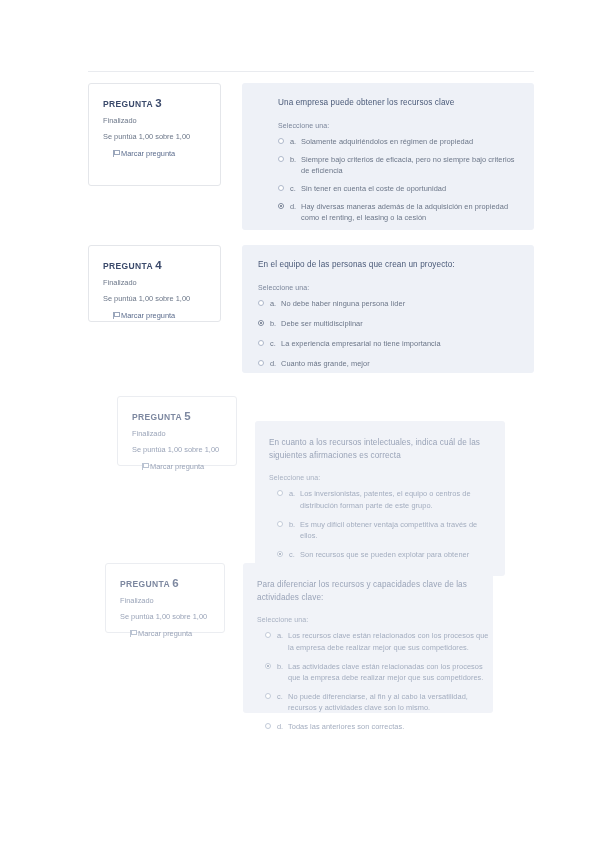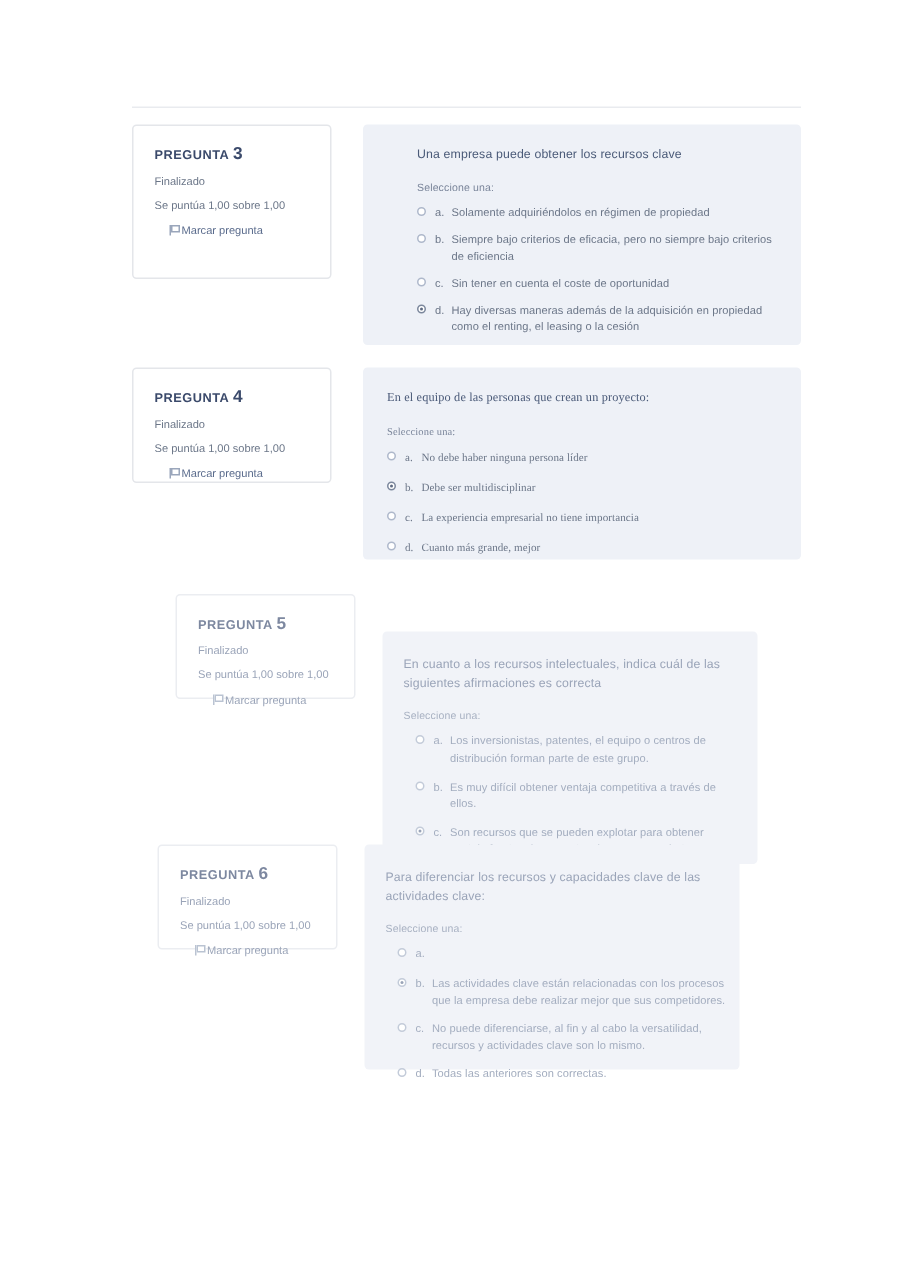--- a/index.html
+++ b/index.html
@@ -234,21 +234,21 @@
         <span>PREGUNTA</span>
         <span class="qnum">4</span>
       </div>
       <div class="info-line">Finalizado</div>
       <div class="info-line">Se puntúa 1,00 sobre 1,00</div>
       <div class="flag-row">
         <span class="flag-icon"></span>
         <span>Marcar pregunta</span>
       </div>
     </div>
-    <div class="q-panel" style="margin-left:21px; width:292px; height:128px;font-family:Liberation Serif, serif;">
+    <div class="q-panel" style="margin-left:21px; width:292px; height:128px;">
       <div class="q-text">En el equipo de las personas que crean un proyecto:</div>
       <div class="q-prompt">Seleccione una:</div>
       <div class="opt" style="margin-bottom:9px;">
         <span class="radio"></span>
         <span class="opt-letter">a.</span>
         <span class="opt-text">No debe haber ninguna persona líder</span>
       </div>
       <div class="opt" style="margin-bottom:9px;">
         <span class="radio sel"></span>
         <span class="opt-letter">b.</span>
@@ -318,20 +318,21 @@
         <span class="flag-icon"></span>
         <span>Marcar pregunta</span>
       </div>
     </div>
     <div class="q-panel" style="margin-left:18px; width:250px; height:150px; padding:16px 4px 14px 14px;">
       <div class="q-text">Para diferenciar los recursos y capacidades clave de las actividades clave:</div>
       <div class="q-prompt">Seleccione una:</div>
       <div class="opt" style="margin-bottom:8px; padding-left:8px;">
         <span class="radio"></span>
         <span class="opt-letter">a.</span>
+        <span class="opt-text">Los recursos clave están relacionados con los procesos que la empresa debe realizar mejor que sus competidores.</span>
       </div>
       <div class="opt" style="margin-bottom:8px; padding-left:8px;">
         <span class="radio sel"></span>
         <span class="opt-letter">b.</span>
         <span class="opt-text">Las actividades clave están relacionadas con los procesos que la empresa debe realizar mejor que sus competidores.</span>
       </div>
       <div class="opt" style="margin-bottom:8px; padding-left:8px;">
         <span class="radio"></span>
         <span class="opt-letter">c.</span>
         <span class="opt-text">No puede diferenciarse, al fin y al cabo la versatilidad, recursos y actividades clave son lo mismo.</span>

